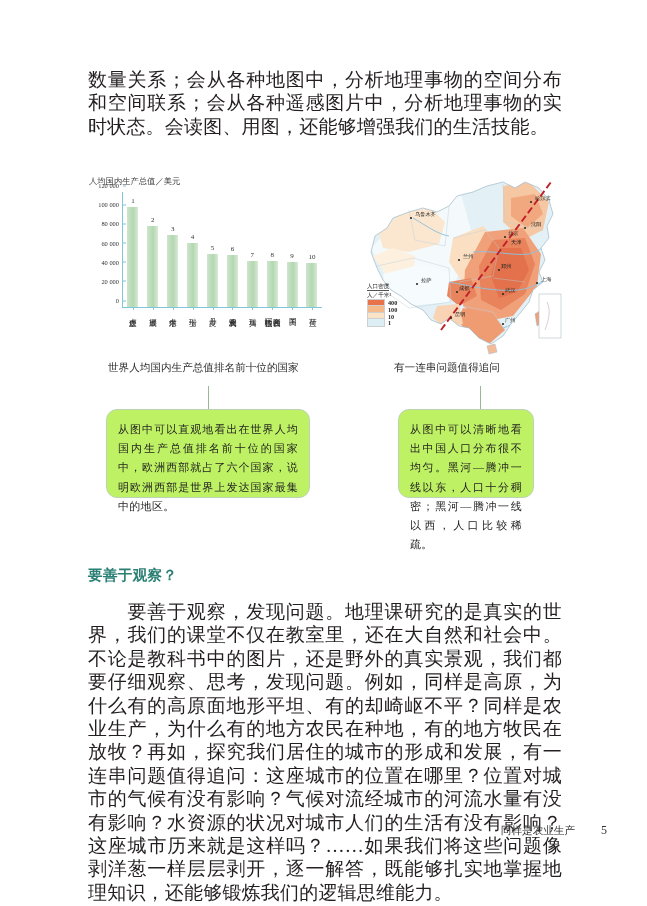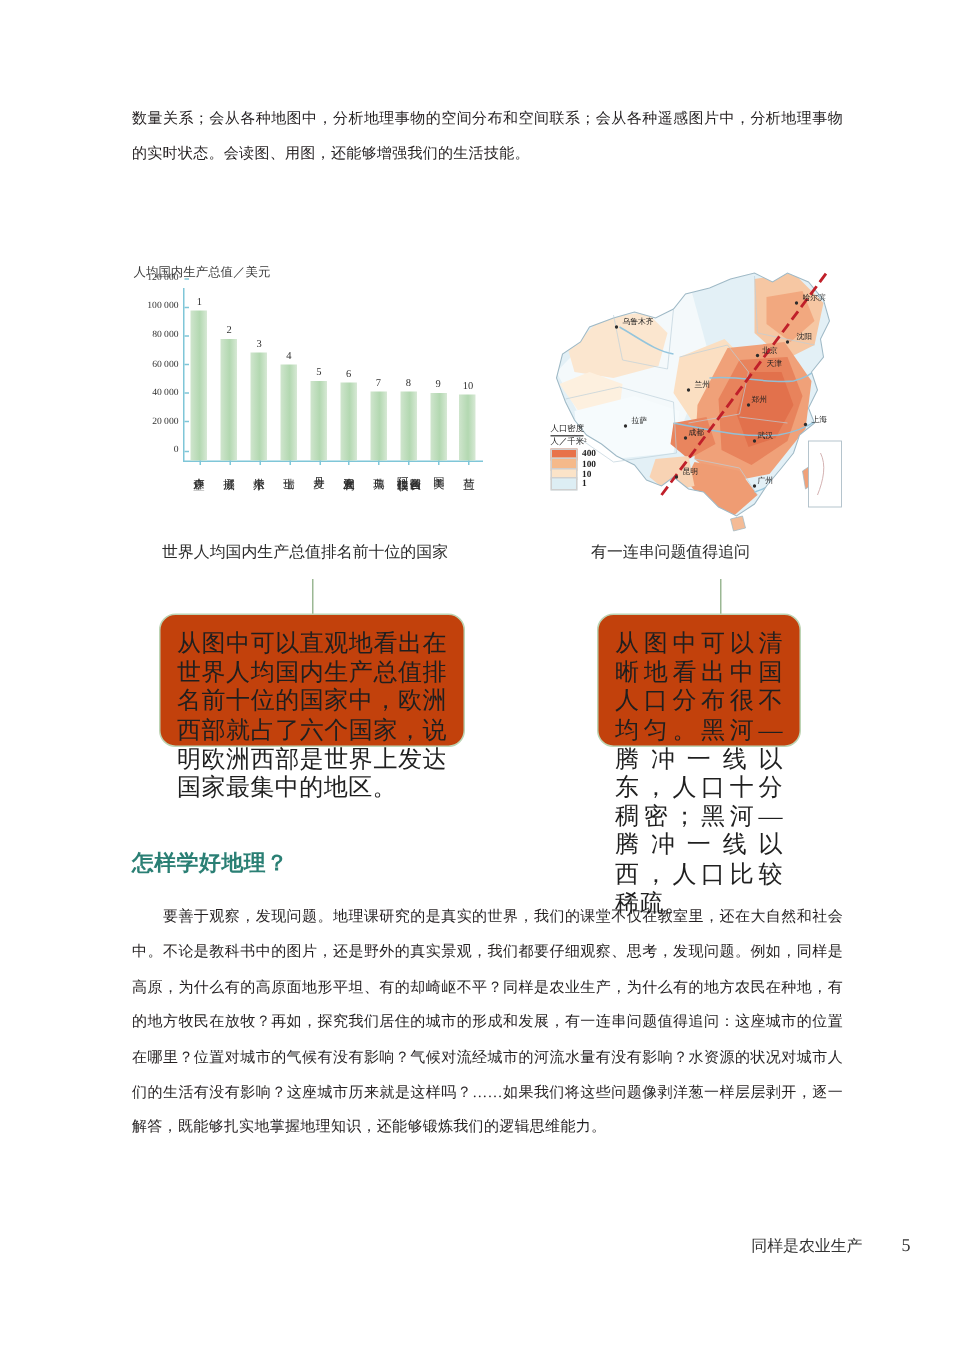--- a/index.html
+++ b/index.html
@@ -9,21 +9,21 @@
     font-family:"Liberation Serif","DejaVu Serif",serif;
     color:#1a1a1a;
     position:relative;
     overflow:hidden;
   }
   .page{position:absolute;inset:0;}
 
   
   .para{
     position:absolute;
-    font-size:10px;
+    font-size:19px;
     line-height:23.4px;
     letter-spacing:.2px;
     color:#231f20;
     text-align:justify;
   }
   #top-para{left:88px;top:68px;width:474px;}
   #mid-para{left:88px;top:525px;width:474px;}
   #body-para{left:88px;top:600px;width:474px;}
 
   .heading{
@@ -133,26 +133,26 @@
     font-size:10.6px;color:#2b2b2b;
     font-family:"Liberation Serif",serif;
     margin-left:20px;
   }
   #cap-chart{left:88px;top:361px;}
   #cap-map{left:374px;top:361px;}
 
   
   .callout{
     position:absolute;
-    background:#c2410c;
+    background:#bef264;
     border:1px solid #bcd4b4;
     border-radius:11px;
     box-sizing:border-box;
     padding:10px 11px 9px 11px;
-    font-size:16px;
+    font-size:11px;
     line-height:19.2px;
     color:#1f1f1f;
     text-align:justify;
     letter-spacing:.3px;
   }
   #callout-left{left:106px;top:409px;width:204px;height:89px;}
   #callout-right{left:398px;top:409px;width:136px;height:89px;}
   .stem{
     position:absolute;width:1px;background:#9bb894;
   }
@@ -442,19 +442,19 @@
   <div class="caption" id="cap-chart">世界人均国内生产总值排名前十位的国家</div>
   <div class="caption" id="cap-map">有一连串问题值得追问</div>
 
   <div class="stem" id="stem-left"></div>
   <div class="stem" id="stem-right"></div>
 
   <div class="callout" id="callout-left">从图中可以直观地看出在世界人均国内生产总值排名前十位的国家中，欧洲西部就占了六个国家，说明欧洲西部是世界上发达国家最集中的地区。</div>
   <div class="callout" id="callout-right">从图中可以清晰地看出中国人口分布很不均匀。黑河—腾冲一线以东，人口十分稠密；黑河—腾冲一线以西，人口比较稀疏。</div>
 
 
-  <div class="heading">怎样学好地理？</div>
+  <div class="heading">要善于观察？</div>
 
   <div class="para" id="body-para">　　要善于观察，发现问题。地理课研究的是真实的世界，我们的课堂不仅在教室里，还在大自然和社会中。不论是教科书中的图片，还是野外的真实景观，我们都要仔细观察、思考，发现问题。例如，同样是高原，为什么有的高原面地形平坦、有的却崎岖不平？同样是农业生产，为什么有的地方农民在种地，有的地方牧民在放牧？再如，探究我们居住的城市的形成和发展，有一连串问题值得追问：这座城市的位置在哪里？位置对城市的气候有没有影响？气候对流经城市的河流水量有没有影响？水资源的状况对城市人们的生活有没有影响？这座城市历来就是这样吗？……如果我们将这些问题像剥洋葱一样层层剥开，逐一解答，既能够扎实地掌握地理知识，还能够锻炼我们的逻辑思维能力。</div>
 
   <div class="footer" id="footer-text">同样是农业生产</div>
   <div class="footer" id="footer-page">5</div>
 </div>
 
 </body></html>

